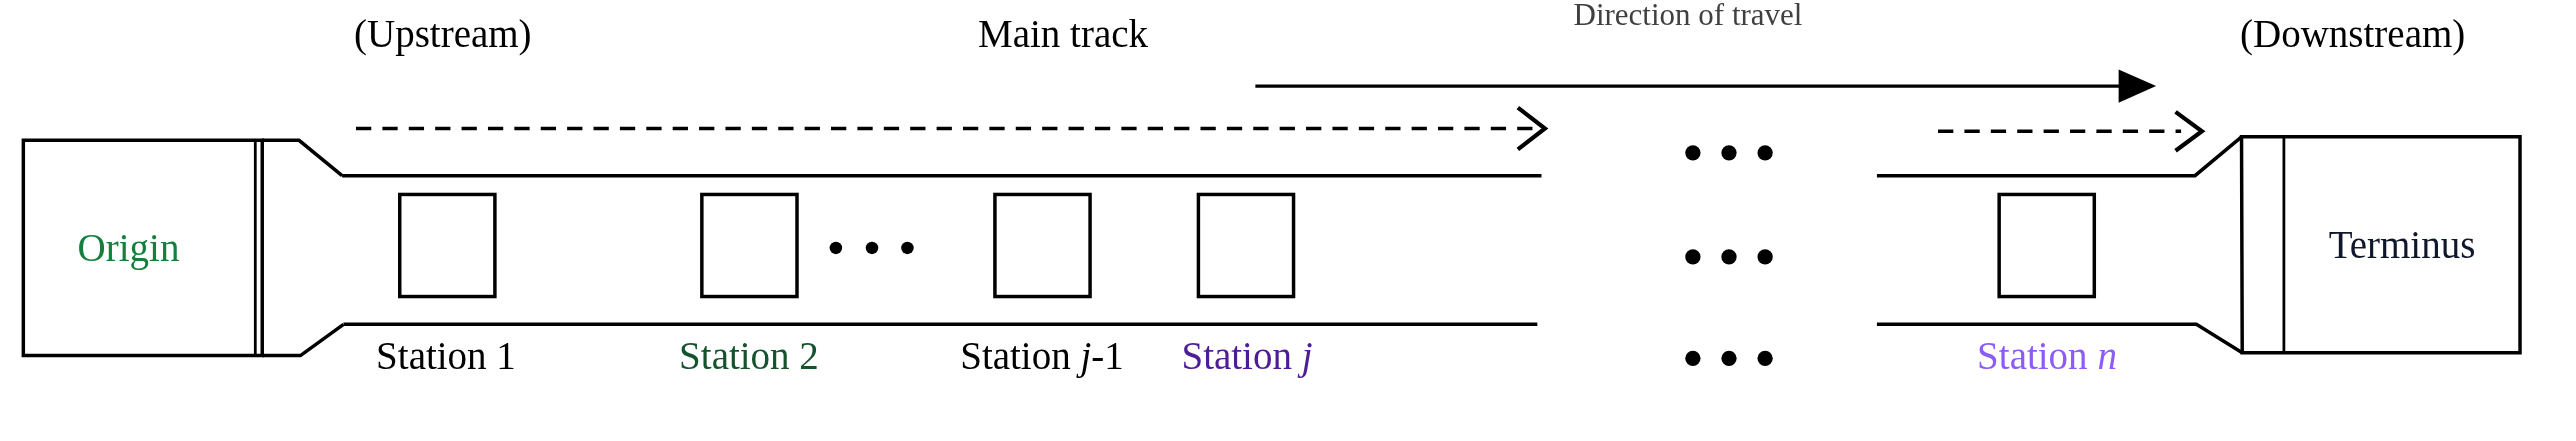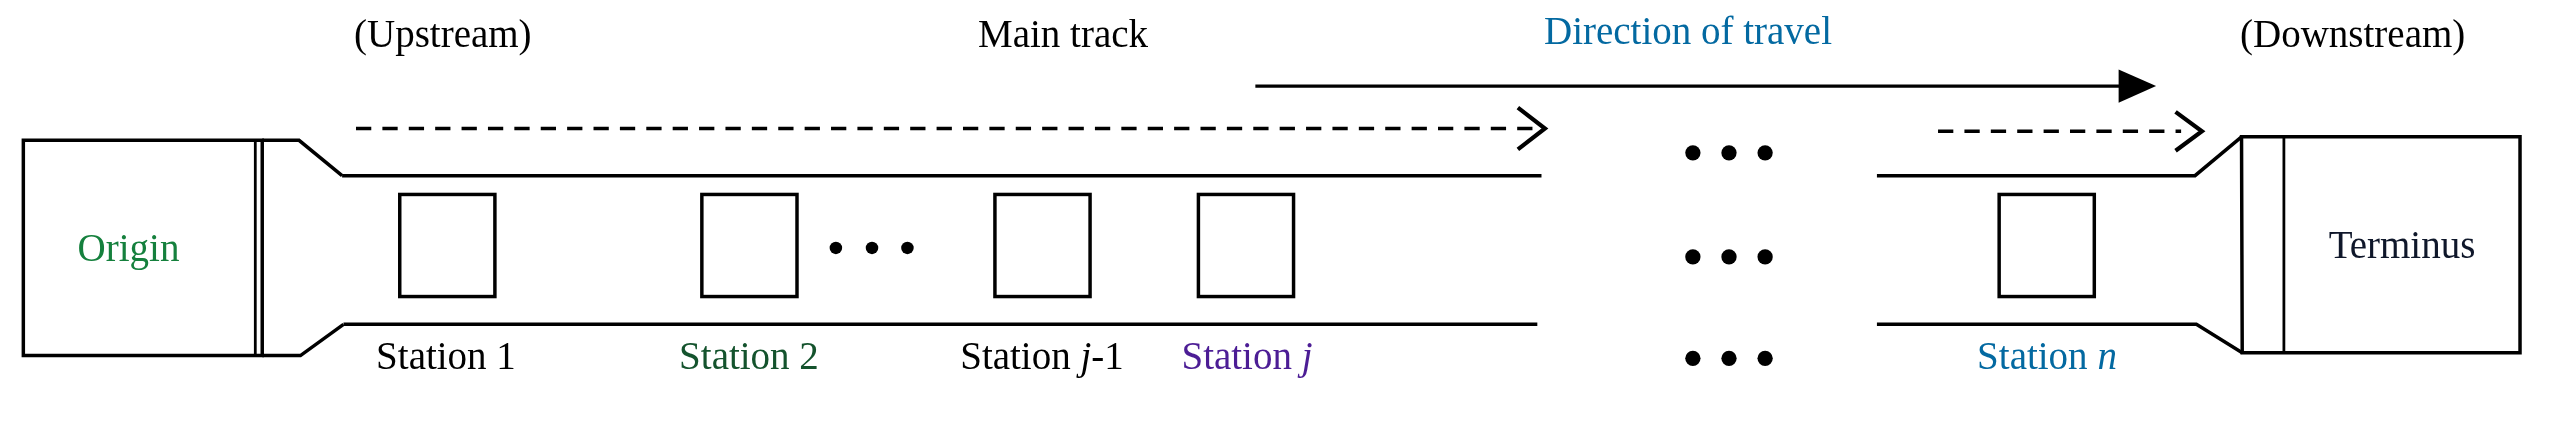--- a/index.html
+++ b/index.html
@@ -155,21 +155,21 @@
   <div class="lbl" style="position:absolute; left:354px; top:14px; width:292px;
               text-align:left; font-size:39px; color:#000; line-height:1.0;">(Upstream)</div>
 
   <div class="lbl" style="position:absolute; left:2240px; top:14px; width:347px;
               text-align:left; font-size:39px; color:#000; line-height:1.0;">(Downstream)</div>
 
   <div class="lbl" style="position:absolute; left:917px; top:14px; width:292px;
               text-align:center; font-size:39px; color:#000; line-height:1.0;">Main track</div>
 
   <div class="lbl" style="position:absolute; left:1445px; top:-1.4px; width:486px;
-              text-align:center; font-size:39px; color:#0369a1; line-height:1.0;margin-top:12px;">Direction of travel</div>
+              text-align:center; font-size:31px; color:#404040; line-height:1.0;">Direction of travel</div>
 
   <div style="position:absolute; left:342px; top:336px; width:208px;
               text-align:center; font-size:39px; color:#000; line-height:1.0;">
     <span>Station 1</span>
   </div>
 
   <div style="position:absolute; left:645px; top:336px; width:208px;
               text-align:center; font-size:39px; color:#14532d; line-height:1.0;">
     <span>Station 2</span>
   </div>
@@ -178,18 +178,18 @@
               text-align:center; font-size:39px; color:#000; line-height:1.0; white-space:nowrap;">
     <span>Station </span><span style="font-style:italic;">j</span><span>-1</span>
   </div>
 
   <div style="position:absolute; left:1143px; top:336px; width:208px;
               text-align:center; font-size:39px; color:#4c1d95; line-height:1.0; white-space:nowrap;">
     <span>Station </span><span style="font-style:italic;">j</span>
   </div>
 
   <div style="position:absolute; left:1943px; top:336px; width:208px;
-              text-align:center; font-size:39px; color:#0369a1; line-height:1.0; white-space:nowrap;">
+              text-align:center; font-size:39px; color:#8b5cf6; line-height:1.0; white-space:nowrap;">
     <span>Station </span><span style="font-style:italic;">n</span>
   </div>
 
 </div>
 
 
 </body></html>

